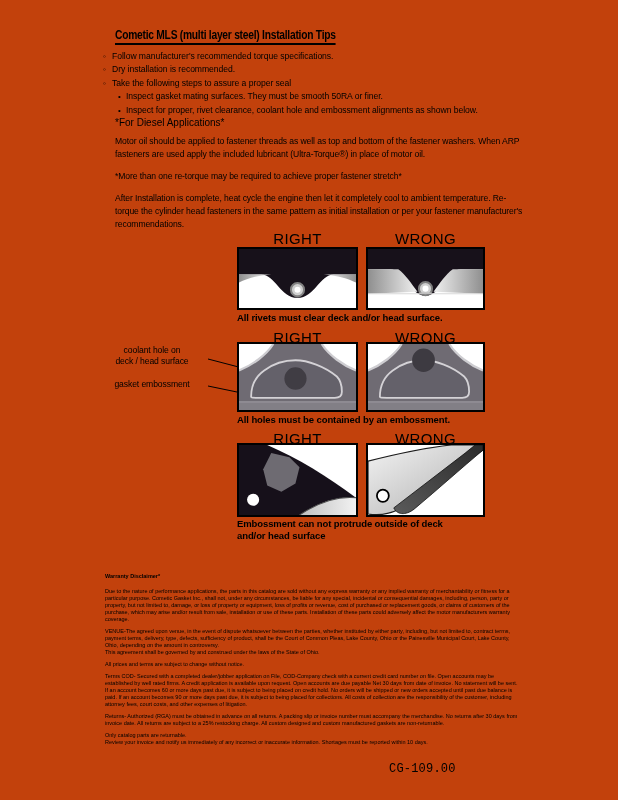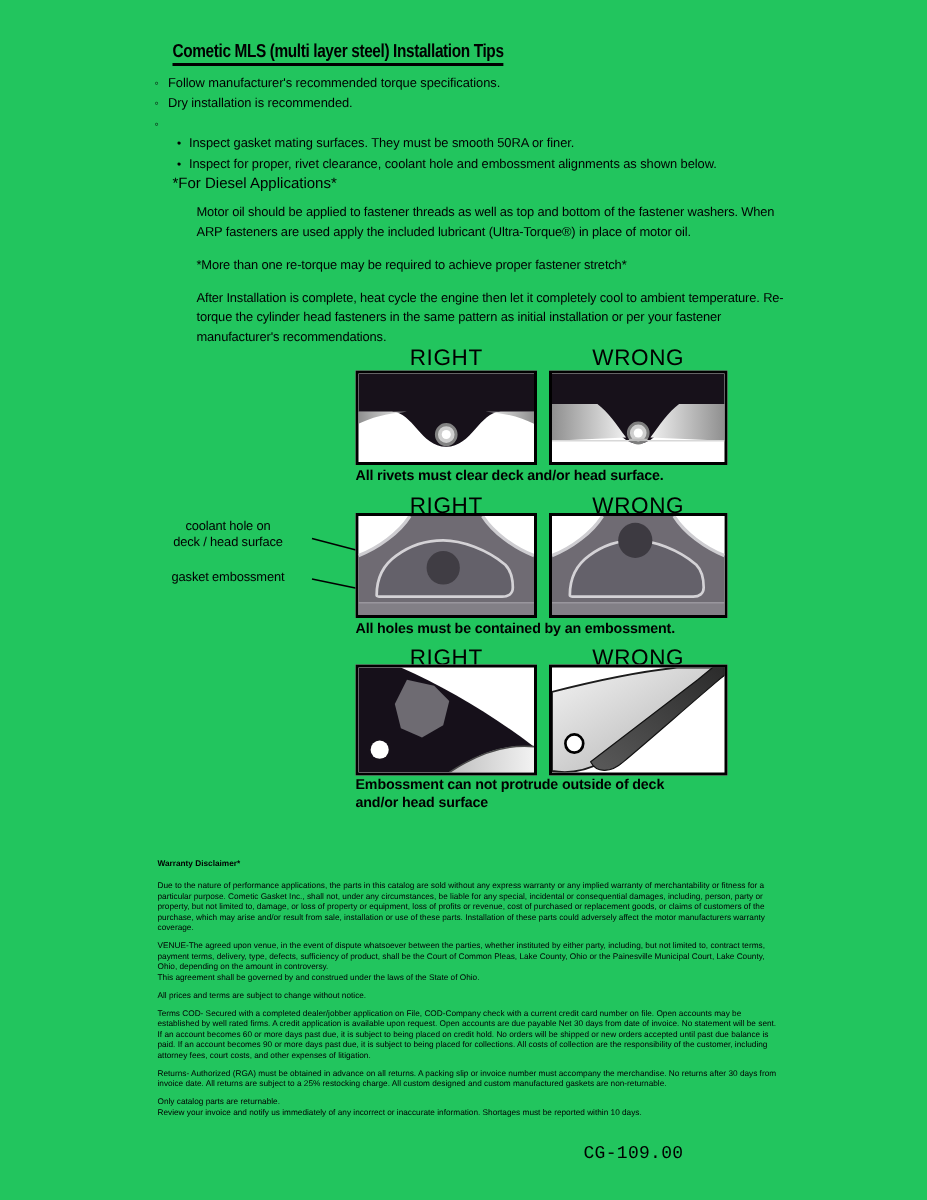--- a/index.html
+++ b/index.html
@@ -1,33 +1,33 @@
 <!DOCTYPE html>
 <html><head>
 <meta charset="utf-8">
 <style>
   html,body{margin:0;padding:0;background:#fff;}
-  #page{position:relative;width:618px;height:800px;background:#22c55e;overflow:hidden;
+  #page{position:relative;width:618px;height:800px;background:#c2410c;overflow:hidden;
         font-family:"Liberation Sans",sans-serif;color:#000;}
 
   
   .top-text{position:absolute;left:103px;top:25px;width:430px;}
   .title{display:inline-block;margin-left:12px;font-size:12.5px;font-weight:bold;
          letter-spacing:-0.3px;border-bottom:2px solid #000;padding-bottom:1px;
          transform:scaleX(0.82);transform-origin:left center;white-space:nowrap;}
   .bullets{margin-top:5px;font-size:8.6px;line-height:13.4px;letter-spacing:-0.05px;}
   .b-row{display:flex;}
   .b-mark{width:9px;flex:0 0 9px;font-size:8px;text-align:left;}
   .b-sub{margin-left:15px;}
   .b-sub .b-mark{width:8px;flex:0 0 8px;}
 
   
   .diesel{position:absolute;left:115px;top:117px;width:415px;}
   .diesel h2{margin:0 0 7px 0;font-size:10px;font-weight:normal;}
-  .diesel p{margin:0 0 9px 16px;font-size:8.6px;line-height:13px;letter-spacing:-0.1px;}
+  .diesel p{margin:0 0 9px 0;font-size:8.6px;line-height:13px;letter-spacing:-0.1px;}
 
   
   .dlabel{position:absolute;font-size:15px;letter-spacing:0.4px;text-align:center;
           font-weight:normal;}
   .panel{position:absolute;border:2.5px solid #000;box-sizing:border-box;background:#fff;}
   .panel svg{display:block;width:100%;height:100%;}
   .caption{position:absolute;font-size:9.5px;font-weight:bold;line-height:12px;
            white-space:pre-line;letter-spacing:-0.1px;}
   .anno{position:absolute;width:110px;text-align:center;font-size:8.6px;line-height:10.5px;
         white-space:pre-line;letter-spacing:-0.1px;}
@@ -52,20 +52,21 @@
       <div class="b-row">
         <span class="b-mark">◦</span>
         <span>Follow manufacturer's recommended torque specifications.</span>
       </div>
       <div class="b-row">
         <span class="b-mark">◦</span>
         <span>Dry installation is recommended.</span>
       </div>
       <div class="b-row">
         <span class="b-mark">◦</span>
+        <span>Take the following steps to assure a proper seal</span>
       </div>
       <div class="b-row b-sub">
         <span class="b-mark">•</span>
         <span>Inspect gasket mating surfaces.  They must be smooth 50RA or finer.</span>
       </div>
       <div class="b-row b-sub">
         <span class="b-mark">•</span>
         <span>Inspect for proper, rivet clearance, coolant hole and embossment alignments as shown below.</span>
       </div>
     </div>

